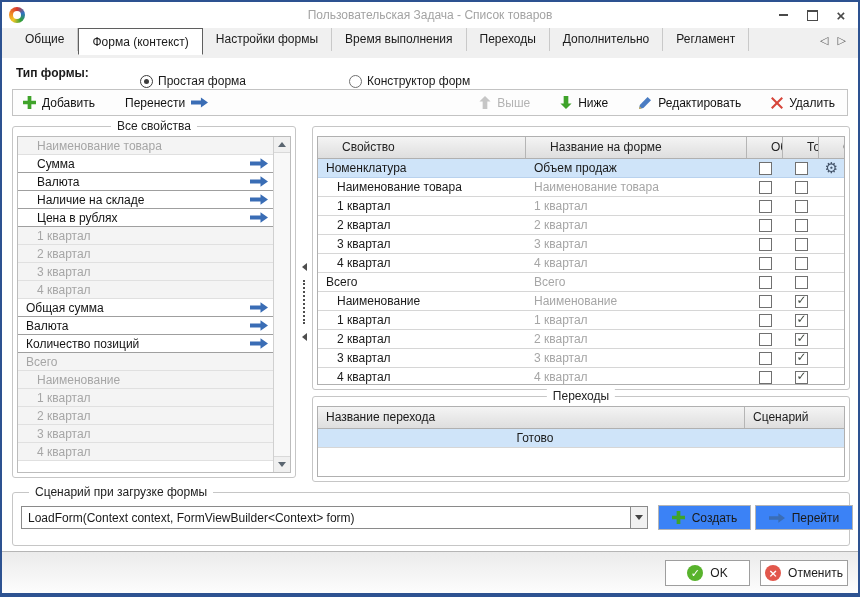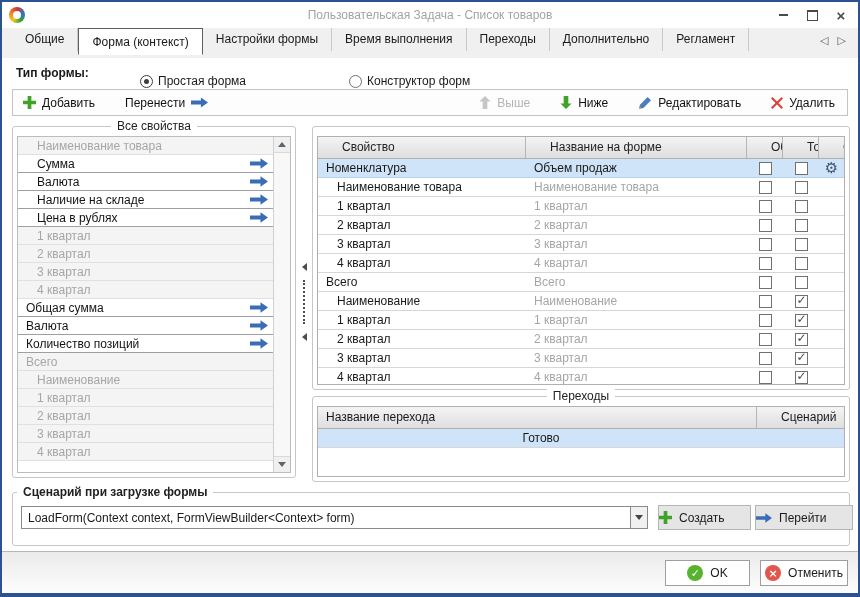--- a/index.html
+++ b/index.html
@@ -45,21 +45,21 @@
   .tbtn { display:flex; align-items:center; gap:6px; color:#111; margin-right:30px; cursor:default; white-space:nowrap; }
   .tbtn:last-child { margin-right:2px; }
   .tbtn.disabled { color:#b3b3b3; }
   .tb-right { margin-left:auto; display:flex; align-items:center; }
   .ticon { display:flex; align-items:center; }
 
   
   .gbox { position:absolute; border:1px solid #c6c6c6; border-radius:3px; background:#fff; }
   .gtitle { position:absolute; top:-8px; background:#fff; padding:0 6px; color:#222; white-space:nowrap; z-index:2; }
   .gtitle.centered { left:50%; transform:translateX(-50%); }
-  .gtitle.left { left:4px;font-weight:bold; }
+  .gtitle.left { left:16px; }
 
   
   #gbox-all { left:10px; top:124px; width:284px; height:352px; }
   .listwrap { position:absolute; left:4px; top:9px; right:4px; bottom:4px; border:1px solid #bcbcbc;
               display:flex; background:#fff; overflow:hidden; }
   #all-list { flex:1; }
   .lrow { height:18px; display:flex; align-items:center; border-bottom:1px solid #e0e0e0; padding-left:8px; }
   .lrow.ind1 { padding-left:19px; }
   .lrow.dis { background:#f4f4f4; color:#a6a6a6; }
   .lrow.en { background:#fff; color:#141414; border-bottom:1px solid #9f9f9f; }
@@ -97,34 +97,34 @@
   .cell.c-chk { display:flex; justify-content:center; padding-left:0; }
   .cell.c-gear { display:flex; justify-content:center; }
   .chk { width:13px; height:13px; border:1px solid #707070; background:#fff; position:relative; }
   .chk.on::after { content:"✓"; position:absolute; left:1px; top:-3px; font-size:12px; color:#424a42; font-family:"DejaVu Sans",sans-serif; }
   .gear { font-family:"DejaVu Sans",sans-serif; font-size:15px; color:#44546a; line-height:15px; }
 
   
   #gbox-trans { left:310px; top:394px; width:538px; height:86px; }
   .t2-head { display:flex; height:22px; background:linear-gradient(#f4f4f4,#dedede); border-bottom:1px solid #b0b0b0; }
   .t2-name { flex:1; line-height:21px; padding-left:8px; }
-  .t2-scen { width:88px; line-height:21px; padding-left:24px; border-left:1px solid #b5b5b5; }
+  .t2-scen { width:100px; line-height:21px; padding-left:8px; border-left:1px solid #b5b5b5; }
   .t2-row { display:flex; height:19px; align-items:center; border-bottom:1px solid #d6d6d6; }
   .t2-row.sel { background:#cfe4f9; }
 
   
   #gbox-load { left:10px; top:490px; width:838px; height:54px; }
   .combo { position:absolute; left:8px; top:13px; width:627px; height:23px; border:1px solid #8a8a8a;
            background:#fff; display:flex; align-items:center; }
   .combo-val { flex:1; padding:0 6px; overflow:hidden; white-space:nowrap; }
   .combo-btn { width:17px; align-self:stretch; border-left:1px solid #8a8a8a; background:#f1f1f1;
                display:flex; align-items:center; justify-content:center; }
   .tri-dn-s { width:0; height:0; border-left:4px solid transparent; border-right:4px solid transparent; border-top:5px solid #444; }
-  .inline-btn { position:absolute; top:12px; height:25px; border:1px solid #b5b5b5; background:#e5e5e5;
-                display:flex; align-items:center; gap:7px; }
+  .inline-btn { position:absolute; top:12px; height:25px; border:1px solid #b5b5b5; background:#3b82f6;
+                display:flex; align-items:center; justify-content:center; gap:7px; }
   #btn-create { left:645px; width:93px; }
   #btn-goto { left:742px; width:98px; }
 
   
   .footer { position:absolute; left:0; right:0; bottom:0; height:42px;
             background:linear-gradient(#ebebeb,#fdfdfd); border-top:1px solid #b5b5b5; }
   .fbtn { position:absolute; top:8px; height:26px; border:1px solid #9e9e9e; background:#fff;
           display:flex; align-items:center; justify-content:center; gap:7px; }
   #btn-ok { right:108px; width:85px; }
   #btn-cancel { right:10px; width:88px; }

